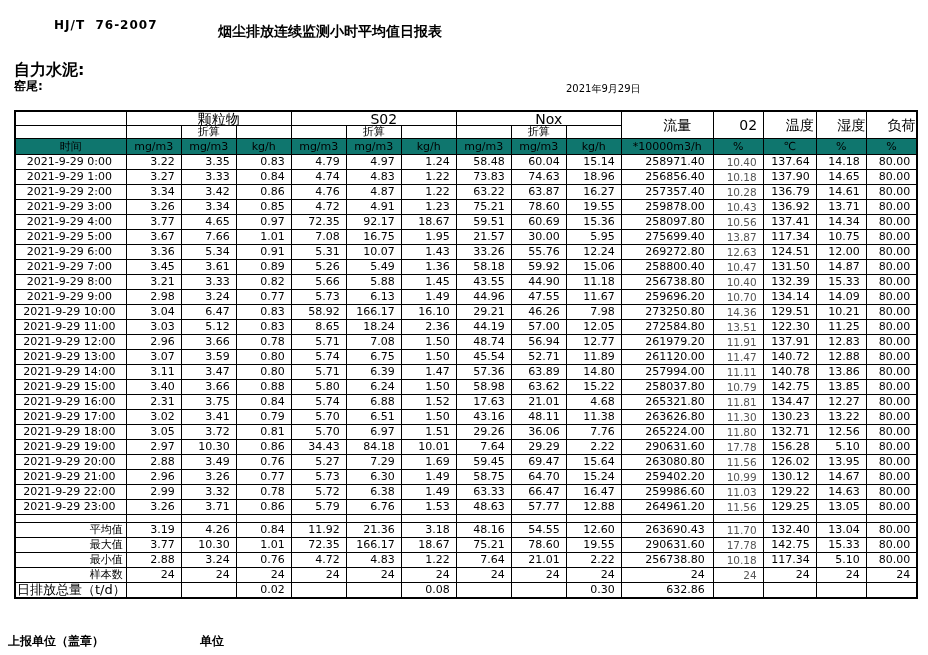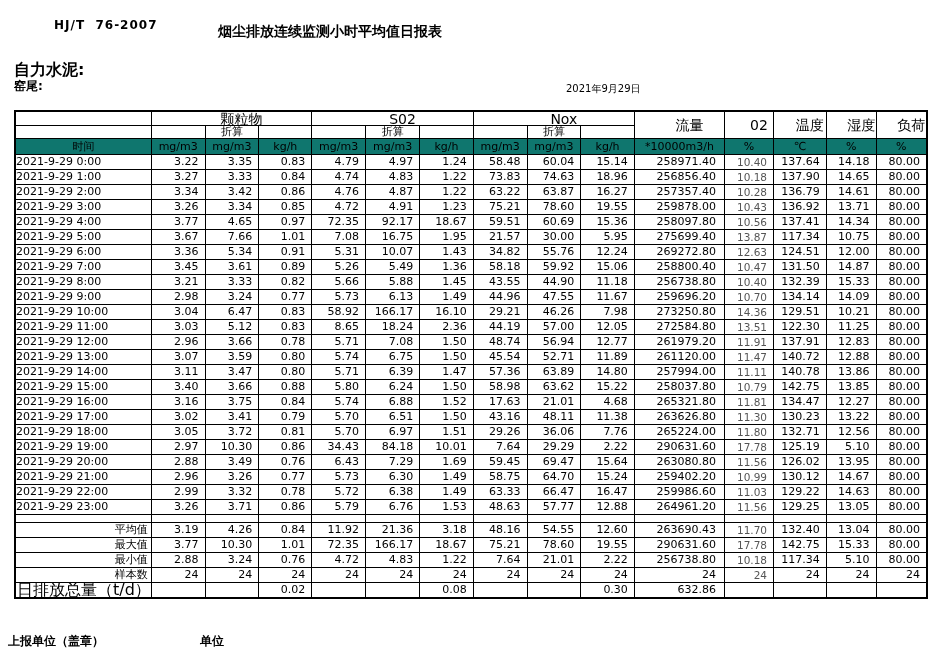--- a/index.html
+++ b/index.html
@@ -14,26 +14,26 @@
   .site{left:14px;top:78px;font-size:12px;font-weight:bold;}
   .date{left:566px;top:82px;font-size:10px;}
   .tbl-wrap{position:absolute;left:14px;top:110px;}
   table{border-collapse:collapse;table-layout:fixed;border:2px solid #000;}
   td{border:1px solid #000;font-size:11px;line-height:12px;height:14px;padding:0;
      white-space:nowrap;overflow:hidden;vertical-align:middle;}
   thead td{text-align:center;}
   tr.grp td{height:13px;font-size:14px;padding-left:20px;}
   tr.zhe td{height:12px;}
   tr.unit td{background:#0f766e;height:15px;}
-  td.time-cell{text-align:left;padding-right:3px;}
+  td.time-cell{text-align:center;padding-right:3px;}
   td.num{text-align:right;padding-right:6px;}
   td.flow{padding-right:8px;}
   td.o2{color:#555;font-size:10.5px;}
   td.sum-label{text-align:right;padding-right:3px;}
-  td.total-label{text-align:left;padding-left:1px;font-size:16px;}
+  td.total-label{text-align:left;padding-left:1px;font-size:13px;}
   tr.spacer td{height:7px;}
   .foot1{left:8px;top:616px;font-size:12px;font-weight:bold;}
   .foot2{left:8px;top:633px;font-size:12px;font-weight:bold;}
   .foot3{left:200px;top:633px;font-size:12px;font-weight:bold;}
 </style>
 </head>
 <body>
 
 <div class="page">
 
@@ -208,21 +208,21 @@
             <td class="num">80.00</td>
           </tr>
           <tr>
             <td class="time-cell">2021-9-29 6:00</td>
             <td class="num">3.36</td>
             <td class="num">5.34</td>
             <td class="num">0.91</td>
             <td class="num">5.31</td>
             <td class="num">10.07</td>
             <td class="num">1.43</td>
-            <td class="num">34.82</td>
+            <td class="num">33.26</td>
             <td class="num">55.76</td>
             <td class="num">12.24</td>
             <td class="num flow">269272.80</td>
             <td class="num o2">12.63</td>
             <td class="num">124.51</td>
             <td class="num">12.00</td>
             <td class="num">80.00</td>
           </tr>
           <tr>
             <td class="time-cell">2021-9-29 7:00</td>
@@ -372,21 +372,21 @@
             <td class="num">63.62</td>
             <td class="num">15.22</td>
             <td class="num flow">258037.80</td>
             <td class="num o2">10.79</td>
             <td class="num">142.75</td>
             <td class="num">13.85</td>
             <td class="num">80.00</td>
           </tr>
           <tr>
             <td class="time-cell">2021-9-29 16:00</td>
-            <td class="num">3.16</td>
+            <td class="num">2.31</td>
             <td class="num">3.75</td>
             <td class="num">0.84</td>
             <td class="num">5.74</td>
             <td class="num">6.88</td>
             <td class="num">1.52</td>
             <td class="num">17.63</td>
             <td class="num">21.01</td>
             <td class="num">4.68</td>
             <td class="num flow">265321.80</td>
             <td class="num o2">11.81</td>
@@ -434,30 +434,30 @@
             <td class="num">10.30</td>
             <td class="num">0.86</td>
             <td class="num">34.43</td>
             <td class="num">84.18</td>
             <td class="num">10.01</td>
             <td class="num">7.64</td>
             <td class="num">29.29</td>
             <td class="num">2.22</td>
             <td class="num flow">290631.60</td>
             <td class="num o2">17.78</td>
-            <td class="num">125.19</td>
+            <td class="num">156.28</td>
             <td class="num">5.10</td>
             <td class="num">80.00</td>
           </tr>
           <tr>
             <td class="time-cell">2021-9-29 20:00</td>
             <td class="num">2.88</td>
             <td class="num">3.49</td>
             <td class="num">0.76</td>
-            <td class="num">6.43</td>
+            <td class="num">5.27</td>
             <td class="num">7.29</td>
             <td class="num">1.69</td>
             <td class="num">59.45</td>
             <td class="num">69.47</td>
             <td class="num">15.64</td>
             <td class="num flow">263080.80</td>
             <td class="num o2">11.56</td>
             <td class="num">126.02</td>
             <td class="num">13.95</td>
             <td class="num">80.00</td>

